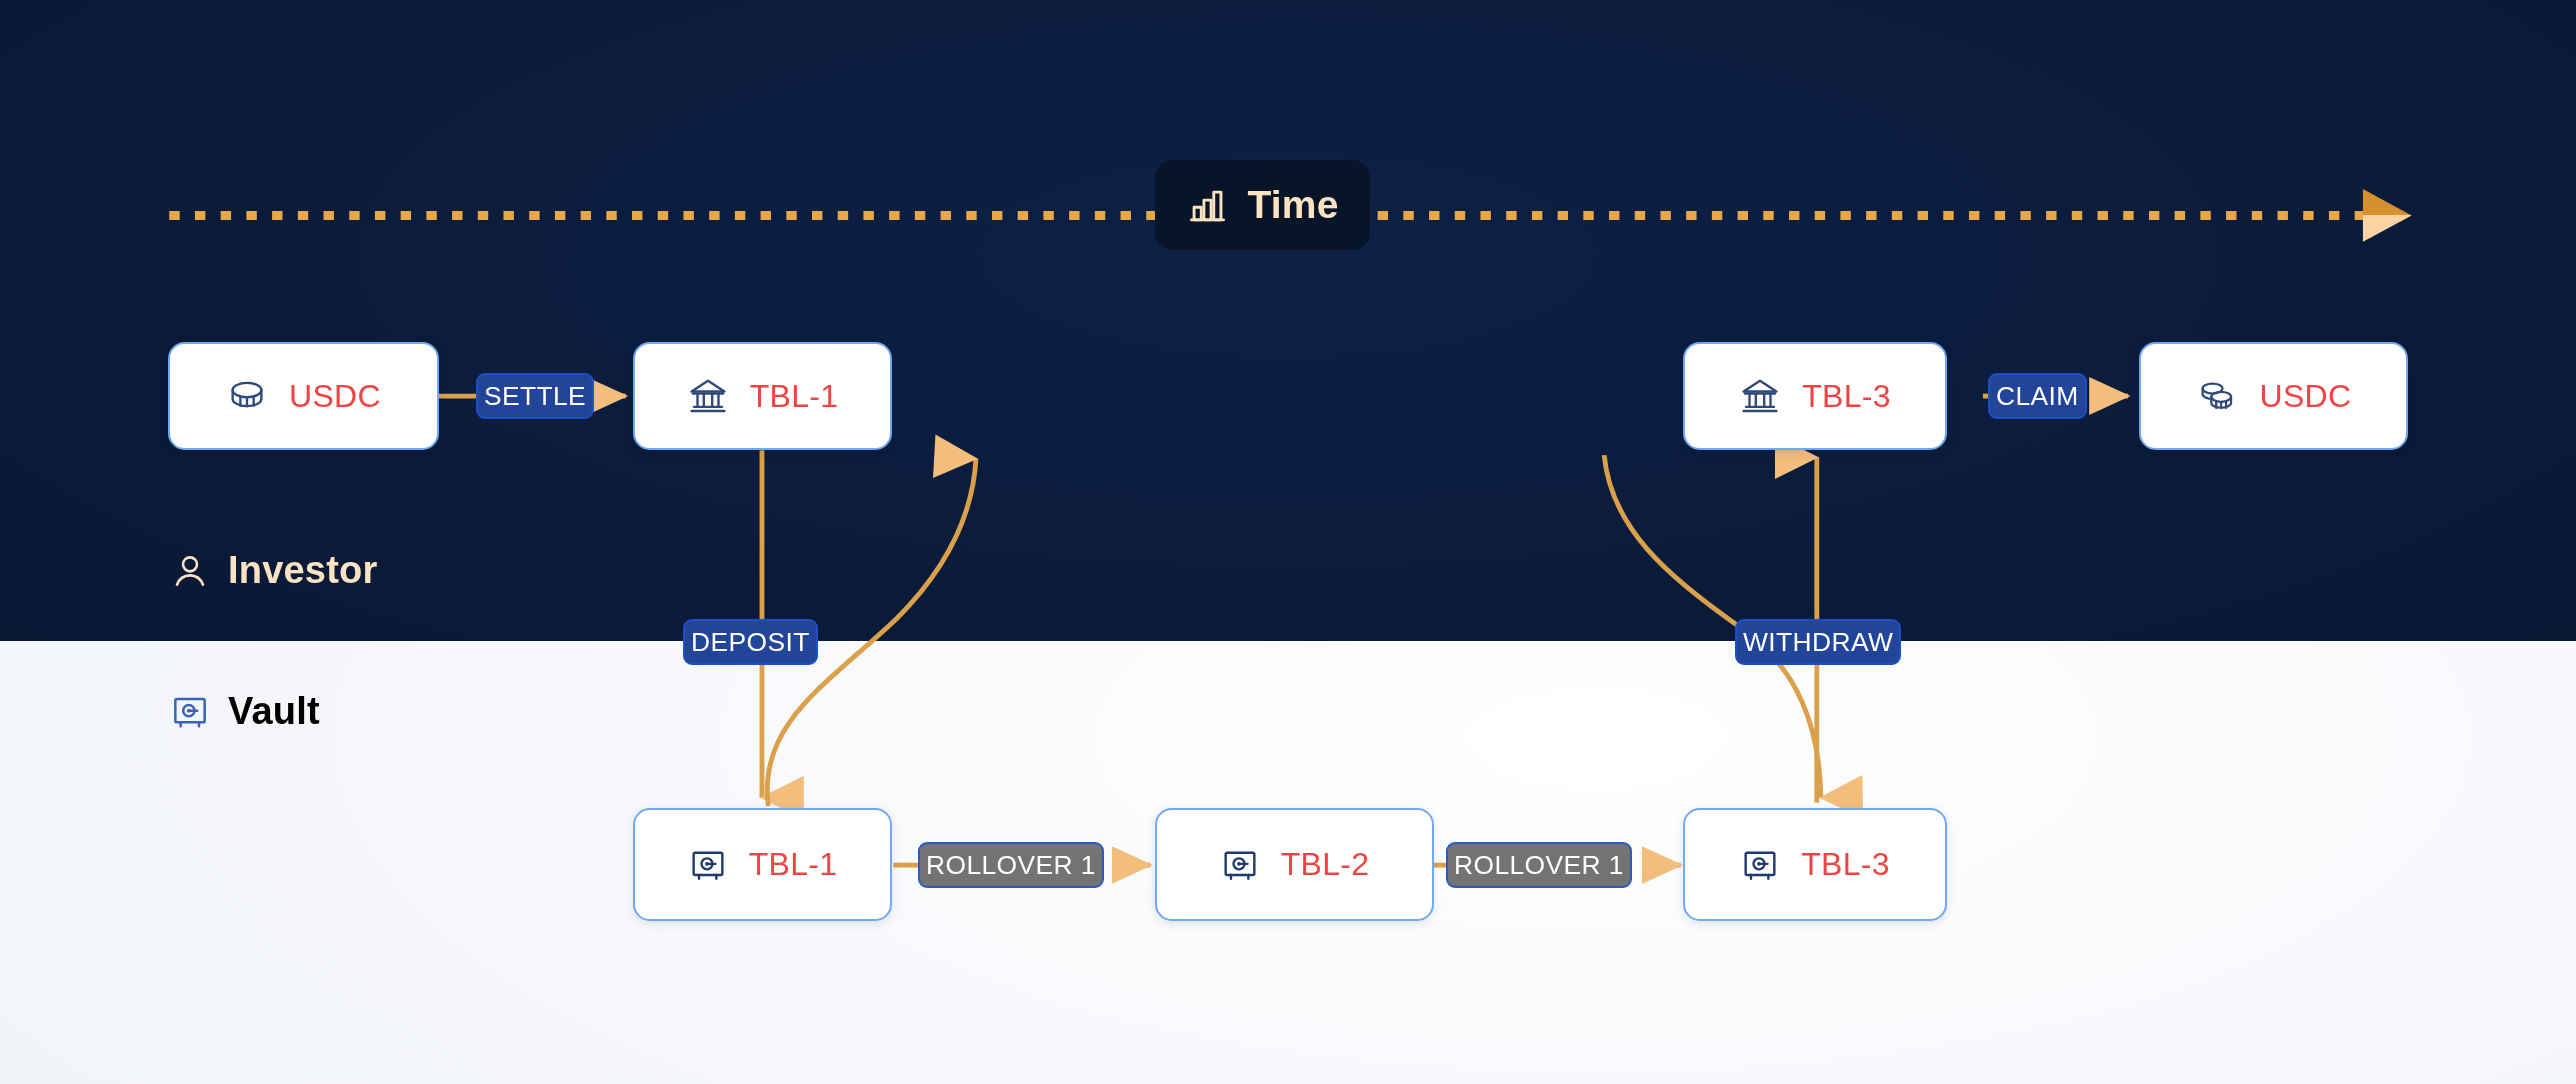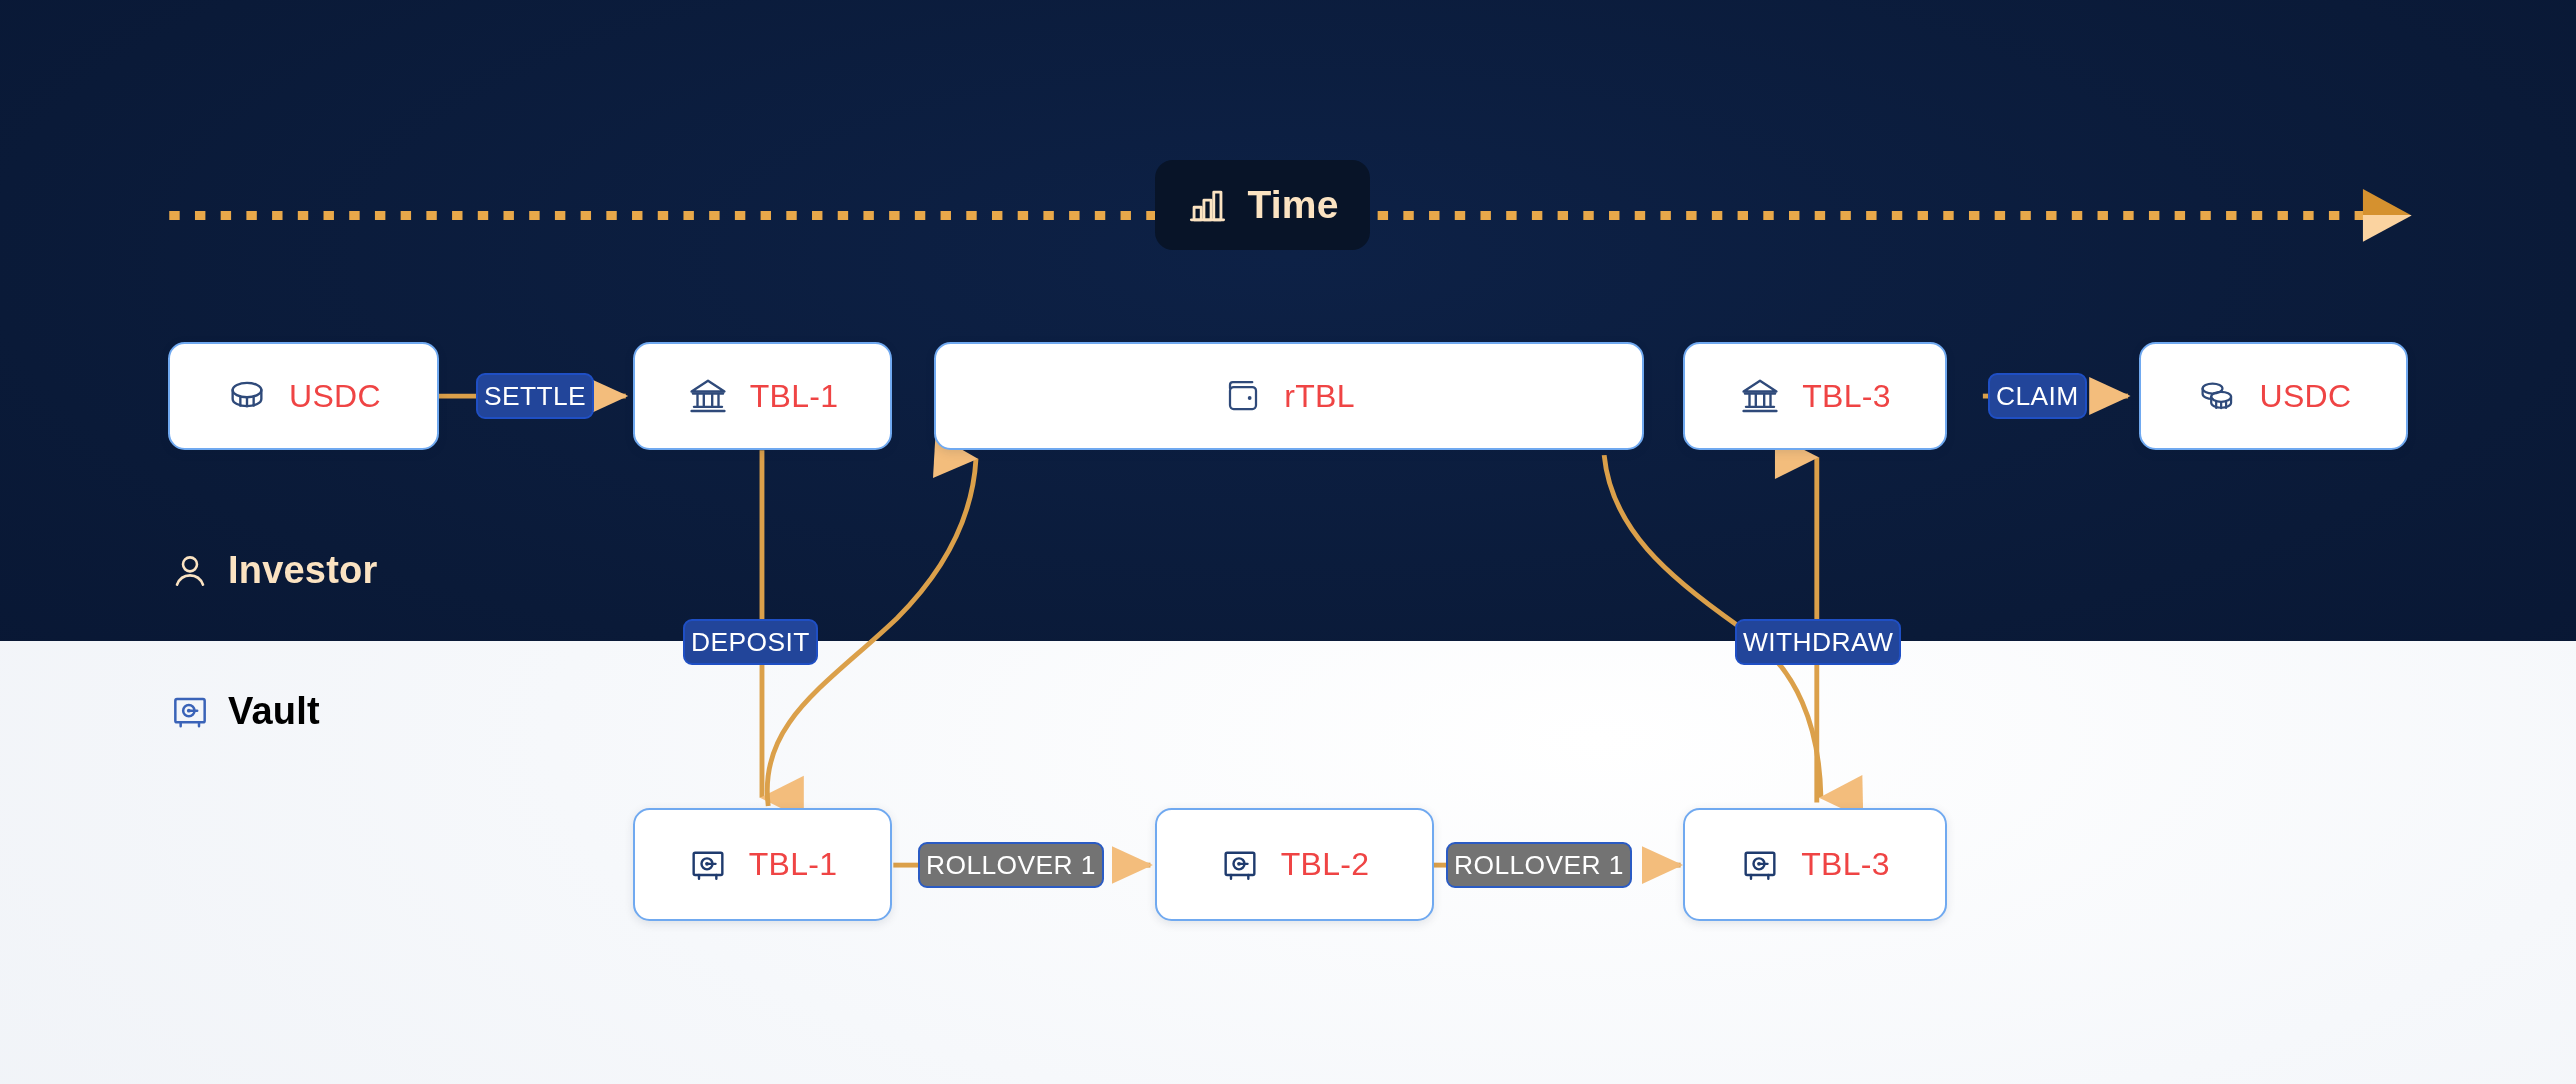--- a/index.html
+++ b/index.html
@@ -212,30 +212,20 @@
         <path d="M2.6 9.4 L12 3.3 L21.4 9.4 Z"></path>
         <path d="M3.4 10.6h17.2"></path>
         <path d="M6 11.2v6.2M9.6 11.2v6.2M14.4 11.2v6.2M18 11.2v6.2"></path>
         <path d="M4 18.2h16"></path>
         <path d="M2.6 20.6h18.8"></path>
       </svg>
     </span>
     <span class="node-label">TBL-1</span>
   </div>
 
-  <div class="node wide" style="left:934px; top:342px; width:710px; height:108px;">
-    <span>
-      <svg width="40" height="40" viewBox="0 0 24 24" fill="none" stroke="#2f4a7a" stroke-width="1.35" stroke-linecap="round" stroke-linejoin="round">
-        <rect x="4.2" y="6.6" width="15.6" height="13.2" rx="2.2"></rect>
-        <path d="M4.2 7.4V5.3c0-.9.75-1.6 1.65-1.6h11.7"></path>
-        <circle cx="16" cy="13.2" r="1.15" fill="#2f4a7a" stroke="none"></circle>
-      </svg>
-    </span>
-    <span class="node-label">rTBL</span>
-  </div>
 
   <div class="node" style="left:1683px; top:342px; width:264px; height:108px;">
     <span>
       <svg width="42" height="42" viewBox="0 0 24 24" fill="none" stroke="#2f4a7a" stroke-width="1.35" stroke-linecap="round" stroke-linejoin="round">
         <path d="M2.6 9.4 L12 3.3 L21.4 9.4 Z"></path>
         <path d="M3.4 10.6h17.2"></path>
         <path d="M6 11.2v6.2M9.6 11.2v6.2M14.4 11.2v6.2M18 11.2v6.2"></path>
         <path d="M4 18.2h16"></path>
         <path d="M2.6 20.6h18.8"></path>
       </svg>

